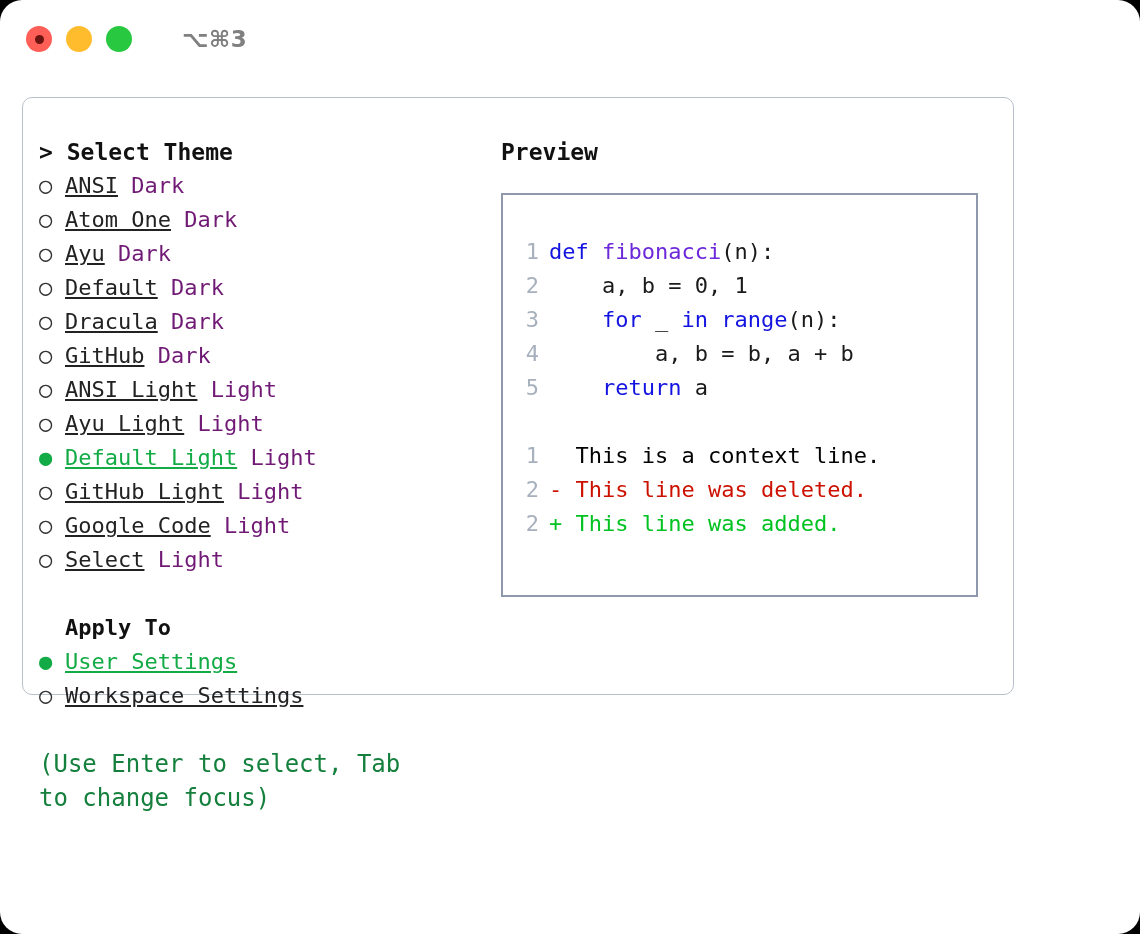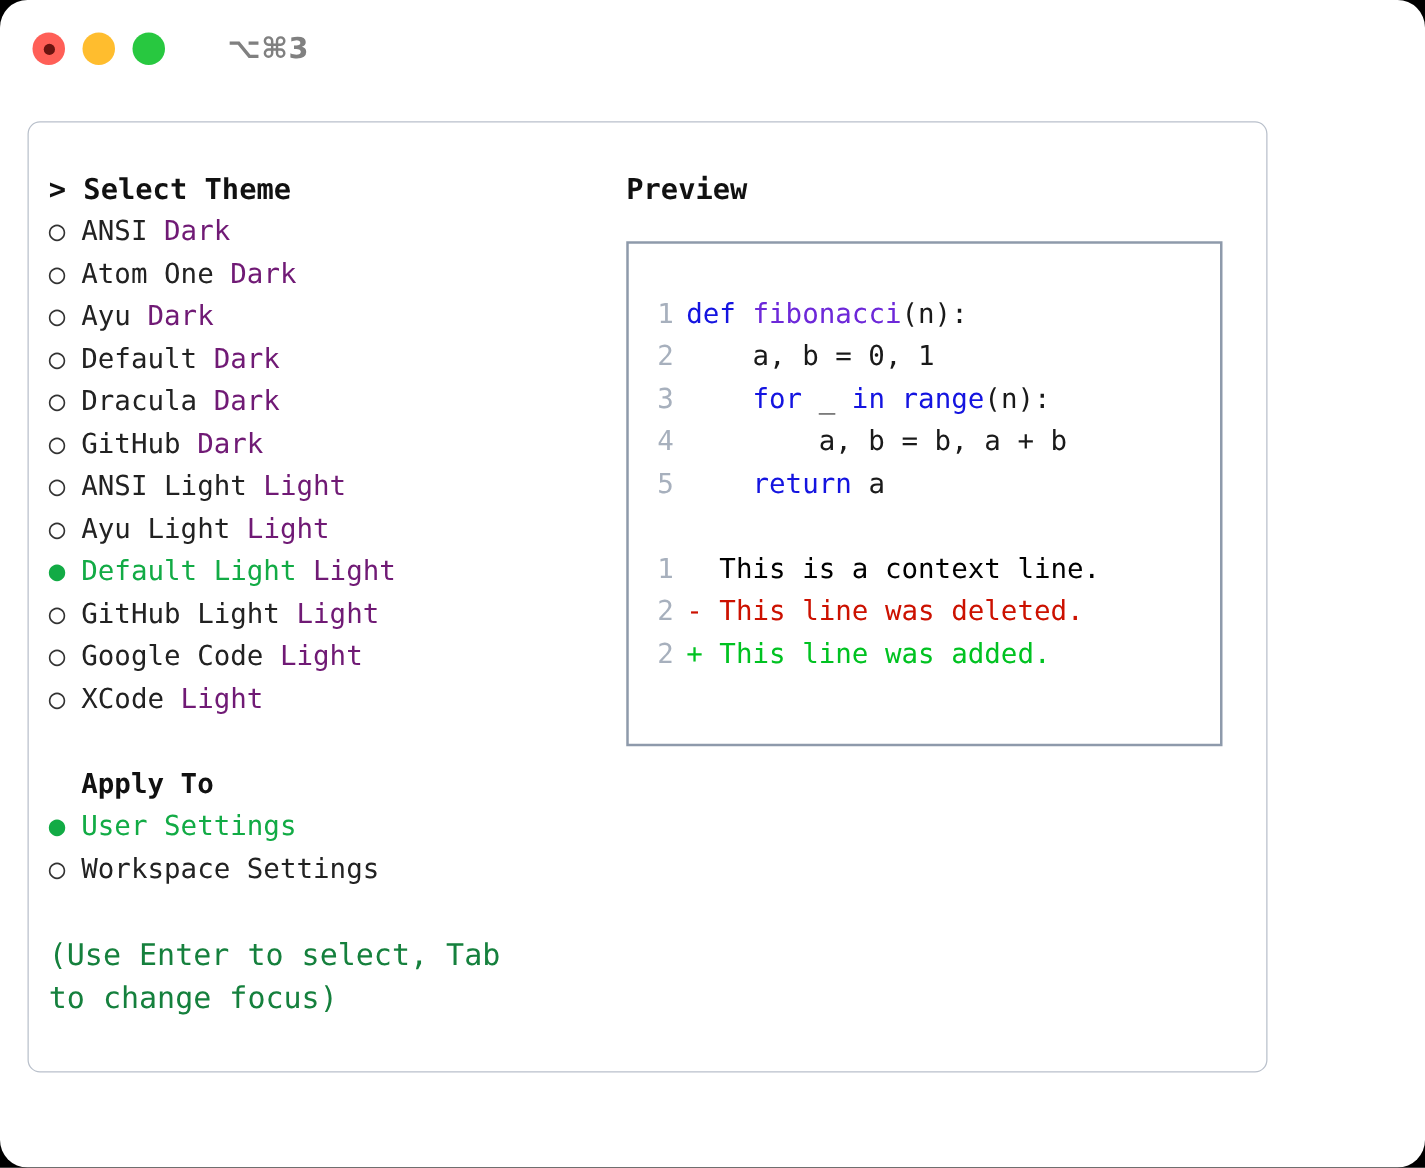--- a/index.html
+++ b/index.html
@@ -62,21 +62,21 @@
     letter-spacing: 0.5px;
     font-family: "DejaVu Sans", "Liberation Sans", sans-serif;
   }
 
   
   #window {
     position: absolute;
     left: 22px;
     top: 97px;
     width: 992px;
-    height: 761px;
+    height: 598px;
     border: 1px solid #b9c0cb;
     border-radius: 10px;
     box-sizing: border-box;
     background: #ffffff;
   }
 
   
   #left-col {
     position: absolute;
     left: 16px;
@@ -98,21 +98,21 @@
     white-space: pre;
     color: #222222;
   }
   .marker {
     display: inline-block;
     width: 26px;
     color: #333333;
   }
   .marker.sel { color: #12ab45; }
   .opt-row.selected .opt-label { color: #12ab45; }
-  .opt-label { color: #222222; }
+  .opt-label { color: #222222; text-decoration: underline; }
   .opt-tag { color: #701a75; }
   .apply-head {
     height: 34px;
     line-height: 34px;
     font-size: 22px;
     font-weight: bold;
     color: #111111;
     padding-left: 26px;
     white-space: pre;
   }
@@ -192,21 +192,21 @@
           <div class="opt-row"><span class="marker">○</span><span class="opt-label">Atom One</span><span class="opt-tag"> Dark</span></div>
           <div class="opt-row"><span class="marker">○</span><span class="opt-label">Ayu</span><span class="opt-tag"> Dark</span></div>
           <div class="opt-row"><span class="marker">○</span><span class="opt-label">Default</span><span class="opt-tag"> Dark</span></div>
           <div class="opt-row"><span class="marker">○</span><span class="opt-label">Dracula</span><span class="opt-tag"> Dark</span></div>
           <div class="opt-row"><span class="marker">○</span><span class="opt-label">GitHub</span><span class="opt-tag"> Dark</span></div>
           <div class="opt-row"><span class="marker">○</span><span class="opt-label">ANSI Light</span><span class="opt-tag"> Light</span></div>
           <div class="opt-row"><span class="marker">○</span><span class="opt-label">Ayu Light</span><span class="opt-tag"> Light</span></div>
           <div class="opt-row selected"><span class="marker sel">●</span><span class="opt-label">Default Light</span><span class="opt-tag"> Light</span></div>
           <div class="opt-row"><span class="marker">○</span><span class="opt-label">GitHub Light</span><span class="opt-tag"> Light</span></div>
           <div class="opt-row"><span class="marker">○</span><span class="opt-label">Google Code</span><span class="opt-tag"> Light</span></div>
-          <div class="opt-row"><span class="marker">○</span><span class="opt-label">XCode</span><span class="opt-tag"> Light</span></div>
+          <div class="opt-row"><span class="marker">○</span><span class="opt-label">Select</span><span class="opt-tag"> Light</span></div>
         </div>
       <div class="spacer-row"></div>
       <div class="apply-head">Apply To</div>
       <div id="apply-list">
           <div class="opt-row selected"><span class="marker sel">●</span><span class="opt-label">User Settings</span></div>
           <div class="opt-row"><span class="marker">○</span><span class="opt-label">Workspace Settings</span></div>
         </div>
       <div id="hint">(Use Enter to select, Tab to change focus)</div>
     </div>
 

